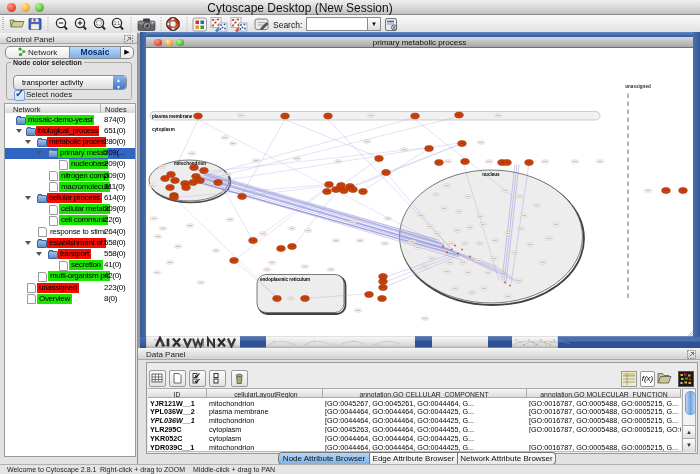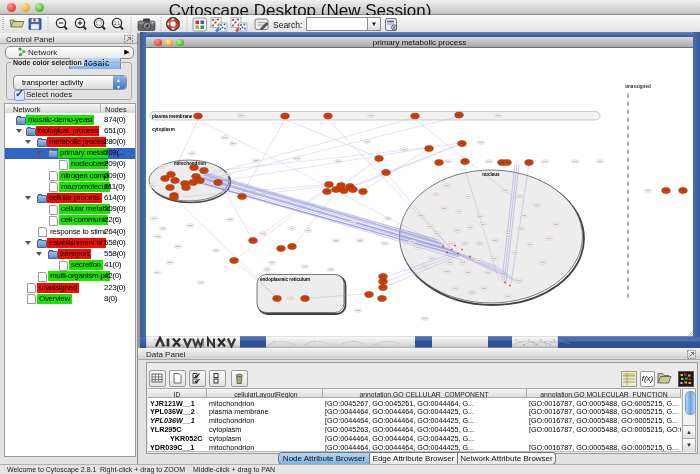--- a/index.html
+++ b/index.html
@@ -1,31 +1,31 @@
 <!DOCTYPE html>
 <html><head>
 <meta charset="utf-8">
 <style>
 html,body{margin:0;padding:0;}
 body{width:700px;height:474px;overflow:hidden;font-family:"Liberation Sans",sans-serif;background:#9b9b9b;position:relative;}
 .abs{position:absolute;}
 
 #titlebar{left:0;top:0;width:700px;height:14px;background:linear-gradient(#f0f0f0,#cdcdcd 80%,#c0c0c0);border-bottom:1px solid #8a8a8a;}
 #titlebar .tl{position:absolute;top:2.5px;width:9px;height:9px;border-radius:50%;}
-#title-text{position:absolute;left:0;top:1px;width:600px;text-align:center;font-size:17px;color:#111;}
+#title-text{position:absolute;left:0;top:1px;width:600px;text-align:center;font-size:12px;color:#111;}
 
 #toolbar{left:0;top:15px;width:700px;height:18px;background:linear-gradient(#fafafa,#e0e0e0);border-bottom:1px solid #9e9e9e;}
 .sep{position:absolute;top:2px;width:1px;height:14px;background:#c4c4c4;}
 
 #cpanel{left:0;top:33px;width:137px;height:431px;background:#e2e2e2;border-right:1px solid #909090;}
 .phead{background:linear-gradient(#f4f4f4,#d2d2d2);border-bottom:1px solid #a8a8a8;font-size:8px;color:#222;}
 #cphead{position:absolute;left:0;top:0;width:137px;height:11px;padding-top:1.5px;padding-left:6px;box-sizing:border-box;font-size:8px;}
 
 #segtabs{position:absolute;left:5px;top:13px;width:127px;height:11px;border:1px solid #8a8a8a;border-radius:5px;background:linear-gradient(#fff,#e8e8e8);font-size:8px;}
-#seg-mosaic{position:absolute;left:63px;top:11px;width:50px;height:11px;background:linear-gradient(#b9d9fb,#7fb0e6);border-left:1px solid #8a8a8a;border-right:1px solid #8a8a8a;text-align:center;font-weight:bold;color:#0c2f66;line-height:11px;font-size:8.5px;}
+#seg-mosaic{position:absolute;left:63px;top:0;width:50px;height:11px;background:linear-gradient(#b9d9fb,#7fb0e6);border-left:1px solid #8a8a8a;border-right:1px solid #8a8a8a;text-align:center;font-weight:bold;color:#0c2f66;line-height:11px;font-size:8.5px;}
 #seg-net{position:absolute;left:0;top:0;width:63px;height:11px;text-align:center;line-height:11px;color:#222;}
 #seg-arr{position:absolute;right:0px;top:0;width:12px;height:11px;text-align:center;line-height:10px;font-size:7px;color:#000;}
 
 #gbox{position:absolute;left:6px;top:29px;width:124px;height:36px;border:1px solid #a9a9a9;border-radius:3px;}
 #gbox-label{position:absolute;left:4px;top:-4px;background:#e2e2e2;padding:0 2px;font-size:7px;font-weight:bold;color:#222;}
 #combo{position:absolute;left:6px;top:12px;width:112px;height:13px;border:1px solid #8f8f8f;border-radius:4px;background:linear-gradient(#fff,#dcdcdc);font-size:7.5px;line-height:13px;}
 #combo .cap{position:absolute;right:0;top:0;width:13px;height:13px;border-radius:0 4px 4px 0;background:linear-gradient(#8ab4ee,#4374c4);}
 #cbx{position:absolute;left:14px;top:56.5px;width:9px;height:9px;border:1px solid #7a9ed2;border-radius:2px;background:linear-gradient(#eaf2fc,#cfe0f5);}
 #cbx-label{position:absolute;left:26px;top:57px;font-size:8px;color:#111;}
 
@@ -827,21 +827,21 @@
         <span style="position:absolute;left:177px;top:0.5px;width:200px;overflow:hidden;">[GO:0044464, GO:0044464, GO:0044425, G...</span>
         <span style="position:absolute;left:381px;top:0.5px;width:152px;overflow:hidden;">[GO:0016787, GO:0005488, GO:0005215, G...</span>
       </div>
       <div style="position:absolute;left:1px;top:61.5px;width:533px;height:8.85px;background:#fff;font-size:7.2px;color:#000;white-space:nowrap;">
         <span style="position:absolute;left:2px;top:0.5px;font-weight:bold;">YLR295C</span>
         <span style="position:absolute;left:61px;top:0.5px;">cytoplasm</span>
         <span style="position:absolute;left:177px;top:0.5px;width:200px;overflow:hidden;">[GO:0045263, GO:0044464, GO:0044455, G...</span>
         <span style="position:absolute;left:381px;top:0.5px;width:152px;overflow:hidden;">[GO:0016787, GO:0005488, GO:0005215, GO:0003824, G...</span>
       </div>
       <div style="position:absolute;left:1px;top:70.4px;width:533px;height:8.85px;background:#fff;font-size:7.2px;color:#000;white-space:nowrap;">
-        <span style="position:absolute;left:2px;top:0.5px;font-weight:bold;margin-left:20px;">YKR052C</span>
+        <span style="position:absolute;left:2px;top:0.5px;font-weight:bold;">YKR052C</span>
         <span style="position:absolute;left:61px;top:0.5px;">cytoplasm</span>
         <span style="position:absolute;left:177px;top:0.5px;width:200px;overflow:hidden;">[GO:0044464, GO:0044464, GO:0044425, G...</span>
       </div>
       <div style="position:absolute;left:1px;top:79.2px;width:533px;height:8.85px;background:#fff;font-size:7.2px;color:#000;white-space:nowrap;">
         <span style="position:absolute;left:2px;top:0.5px;font-weight:bold;">YDR039C__1</span>
         <span style="position:absolute;left:61px;top:0.5px;">mitochondrion</span>
         <span style="position:absolute;left:177px;top:0.5px;width:200px;overflow:hidden;">[GO:0044464, GO:0044464, GO:0044425, G...</span>
         <span style="position:absolute;left:381px;top:0.5px;width:152px;overflow:hidden;">[GO:0016787, GO:0005488, GO:0005215, G...</span>
       </div>
       <div style="position:absolute;left:1px;top:88.1px;width:533px;height:1px;background:#bbb;"></div>

